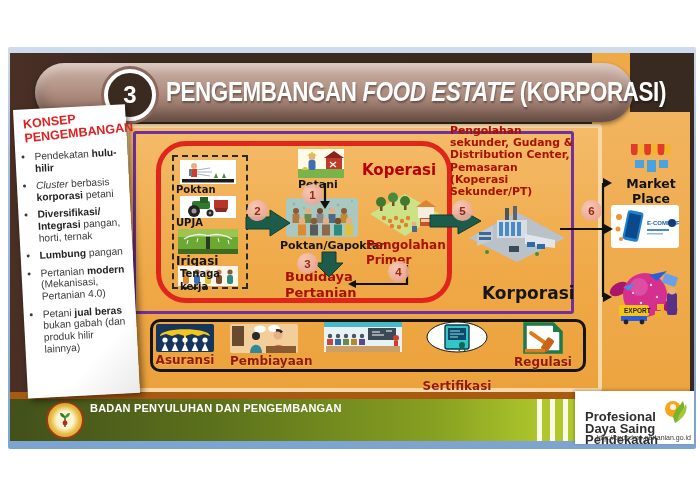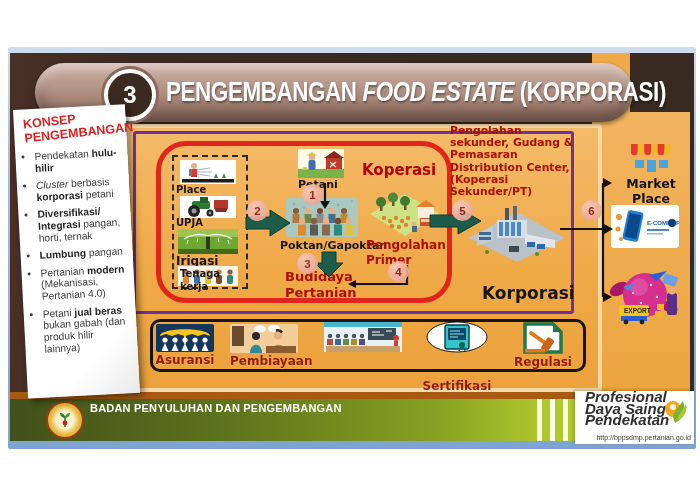--- a/index.html
+++ b/index.html
@@ -54,21 +54,21 @@
   .support-lbl{font-size:12px;font-weight:bold;color:#931b06;text-align:center;
       font-family:"DejaVu Sans","Liberation Sans",sans-serif;text-shadow:0 1px 0 rgba(255,255,255,.2);}
   
   .strip-orange{left:2px;top:345px;width:684px;height:8px;background:#a85a12;}
   .green-bar{left:2px;top:352px;width:684px;height:42px;
       background:linear-gradient(90deg,#42501a 0%,#5c711c 30%,#87a021 62%,#aec72c 78%,#b8d232 100%);}
   .gstripe{top:352px;width:5px;height:42px;background:#fdfdf2;opacity:.95;}
   .org-text{left:82px;top:356px;color:#fff;font-weight:bold;font-size:11px;line-height:11.5px;letter-spacing:.2px;}
   .org-text .l3{color:#e3dfc0;font-size:10.5px;font-weight:bold;}
   .prof-box{left:567px;top:344px;width:119px;height:53px;background:#fff;box-shadow:-1px -1px 3px rgba(0,0,0,.25);z-index:8;}
-  .prof-lines{position:absolute;left:10px;top:0;font-size:15px;font-weight:bold;color:#2e2e2e;line-height:11.5px;font-style:italic;}
+  .prof-lines{position:absolute;left:10px;top:20px;font-size:13px;font-weight:bold;color:#2e2e2e;line-height:11.5px;}
   .prof-url{position:absolute;right:3px;bottom:3px;font-size:7px;color:#3a3a3a;}
   svg{display:block;}
 </style>
 </head>
 <body>
 
 <div class="page">
   <div class="abs slide">
     <div class="abs brown"></div>
     <div class="abs right-tab"></div>
@@ -133,21 +133,21 @@
 
     <svg class="abs" style="left:172px;top:113px;" width="56" height="24" viewBox="0 0 56 24">
       <rect width="56" height="24" fill="#fff"></rect>
       <rect x="2" y="19" width="52" height="3.5" fill="#1c1c1c"></rect>
       <circle cx="14" cy="6" r="3" fill="#e8b082"></circle>
       <rect x="11" y="9" width="6" height="8" fill="#d23b2e"></rect>
       <rect x="9" y="9" width="3" height="7" fill="#6a7b8a"></rect>
       <path d="M17 10 L30 8 M17 12 L32 12 M17 14 L30 16" stroke="#9fb3bd" stroke-width="1.2"></path>
       <path d="M34 18 l2 -5 l2 5 Z M42 18 l2 -5 l2 5 Z" fill="#3f8f2e"></path>
     </svg>
-    <div class="abs lbl black" style="left:168px;top:137px;width:64px;font-size:10px;">Place</div>
+    <div class="abs lbl black" style="left:168px;top:137px;width:64px;font-size:10px;">Poktan</div>
 
     <svg class="abs" style="left:172px;top:149px;" width="56" height="22" viewBox="0 0 56 22">
       <rect width="56" height="22" fill="#fff"></rect>
       <rect x="34" y="4" width="14" height="8" fill="#b8352a"></rect>
       <path d="M34 12 L48 12 L46 16 L36 16 Z" fill="#8a2a20"></path>
       <rect x="12" y="5" width="18" height="8" rx="2" fill="#2e7a2e"></rect>
       <rect x="20" y="1" width="8" height="6" fill="#245f24"></rect>
       <circle cx="14" cy="15" r="6" fill="#222"></circle>
       <circle cx="14" cy="15" r="2.5" fill="#999"></circle>
       <circle cx="30" cy="17" r="3.5" fill="#222"></circle>
@@ -265,22 +265,22 @@
         <rect x="44" y="34" width="5" height="6" fill="#4a6a8a"></rect>
     </svg>
     <div class="abs lbl red" style="left:358px;top:191px;width:80px;font-size:12px;line-height:15px;">
       <div>Pengolahan</div>
       <div>Primer</div>
     </div>
 
     <div class="abs lbl red" style="left:442px;top:78px;width:124px;font-size:10.8px;line-height:12.2px;">
       <div>Pengolahan</div>
       <div>sekunder, Gudang &amp;</div>
+      <div>Distribution Center,</div>
       <div>Pemasaran</div>
-      <div>Distribution Center,</div>
       <div>(Koperasi</div>
       <div>Sekunder/PT)</div>
     </div>
 
     <svg class="abs" style="left:459px;top:159px;" width="100" height="58" viewBox="0 0 100 58">
       <path d="M50 6 L98 32 L50 56 L2 32 Z" fill="#b9c2c9"></path>
       <rect x="38" y="2" width="4" height="16" fill="#4a5560"></rect>
       <rect x="46" y="0" width="4" height="18" fill="#5a6570"></rect>
       <rect x="30" y="14" width="30" height="18" fill="#d8dde2"></rect>
       <rect x="32" y="16" width="4" height="14" fill="#4a8ac8"></rect>

